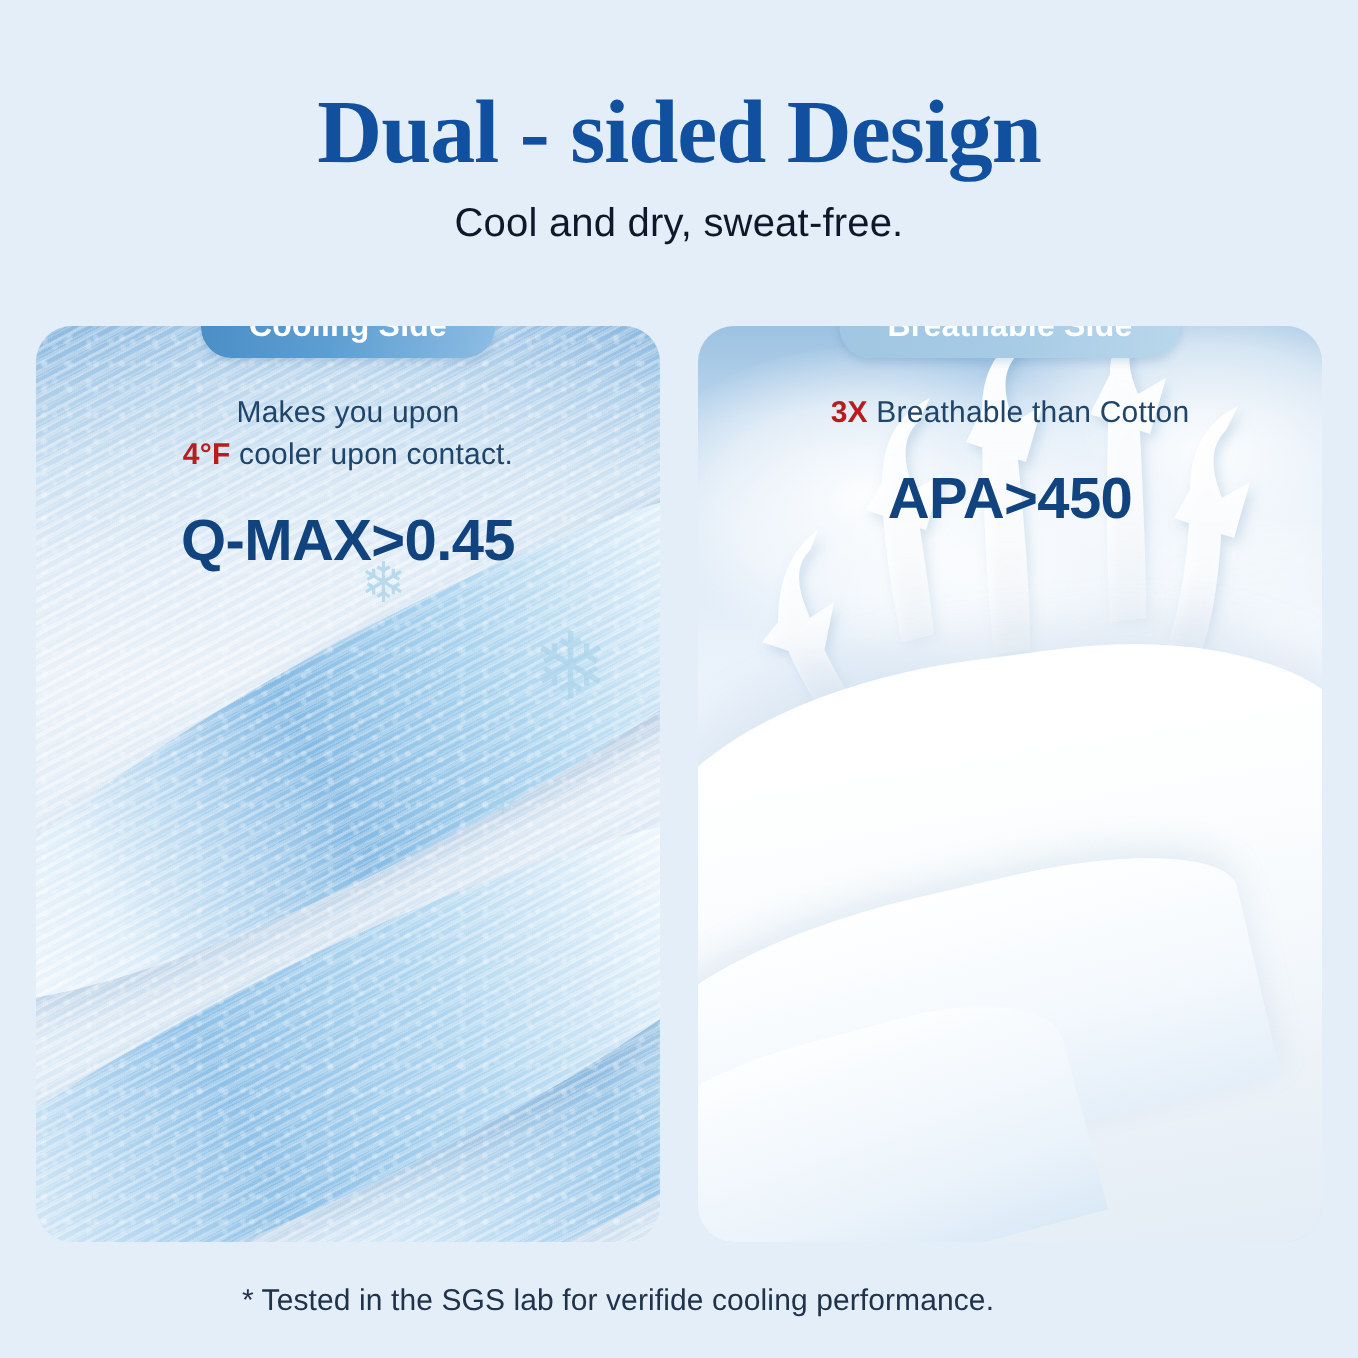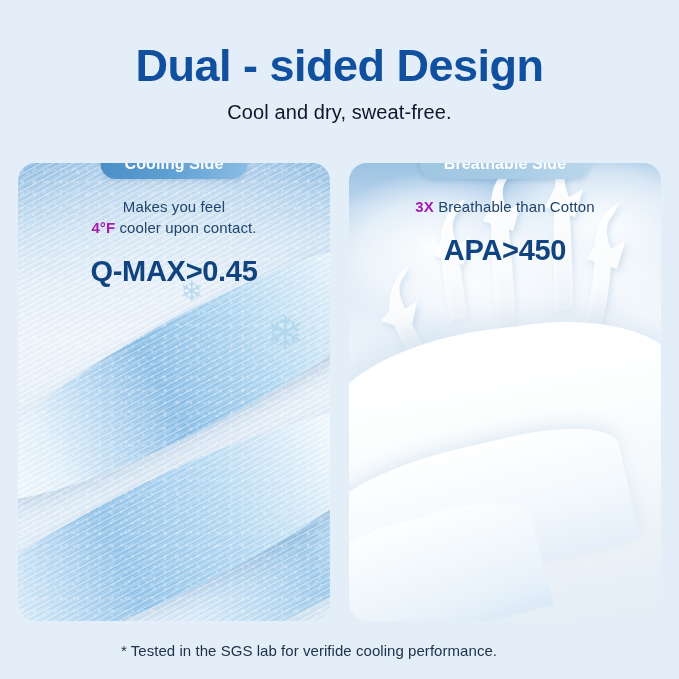--- a/index.html
+++ b/index.html
@@ -33,21 +33,21 @@
     text-align: center;
   }
   .title {
     margin: 0;
     padding-top: 41px;
     font-size: 45px;
     line-height: 50px;
     font-weight: bold;
     letter-spacing: -0.5px;
     color: #11509f;
-    font-family: Liberation Sans, sans-serif;
+    font-family: Liberation Serif, serif;
   }
   .subtitle {
     margin: 0;
     padding-top: 8px;
     font-size: 20px;
     line-height: 26px;
     font-weight: normal;
     color: #0f172a;
     letter-spacing: 0.1px;
   }
@@ -307,21 +307,21 @@
     text-align: center;
     z-index: 4;
   }
   .copy-line {
     margin: 0;
     font-size: 15px;
     line-height: 21px;
     color: #20456b;
     letter-spacing: 0.1px;
   }
-  .copy-line b { font-weight: bold; color: #a21caf; }
+  .copy-line b { font-weight: bold; color: #b91c1c; }
   .metric {
     margin: 0;
     padding-top: 16px;
     font-size: 29px;
     line-height: 34px;
     font-weight: bold;
     color: #11447e;
     letter-spacing: -0.3px;
   }
 
@@ -376,21 +376,21 @@
         <div class="speckle"></div>
         <div class="striations"></div>
         <div class="striations2"></div>
       </div>
 
       <span class="snowflake sf-1">❄</span>
       <span class="snowflake sf-2">❄</span>
       <span class="snowflake sf-3">❄</span>
 
       <div class="copy">
-        <p class="copy-line">Makes you feel</p>
+        <p class="copy-line">Makes you upon</p>
         <p class="copy-line">
           <b>4°F</b><span> cooler upon contact.</span>
         </p>
         <p class="metric">Q-MAX&gt;0.45</p>
       </div>
 
       <div class="badge badge-cooling">Cooling Side</div>
     </div>
 
     <div class="panel panel-right">

